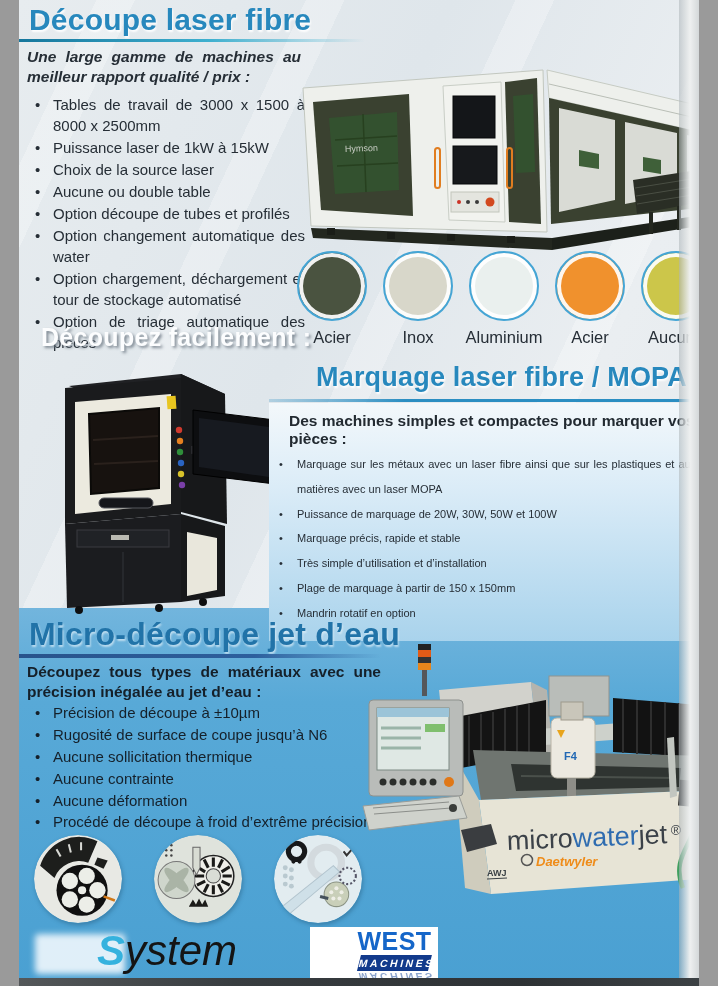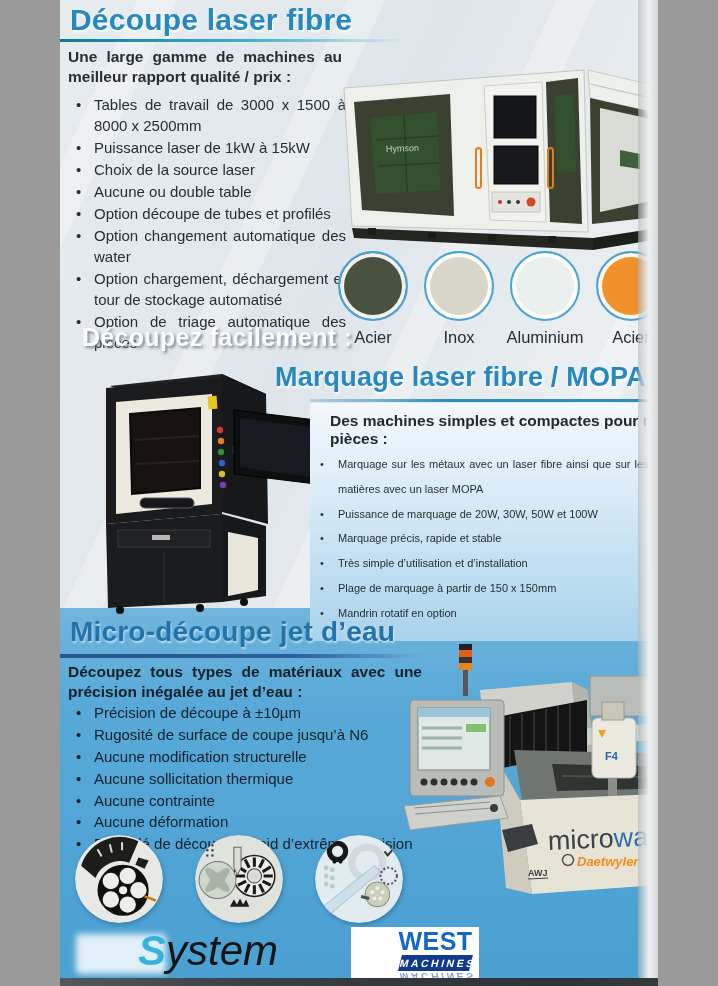--- a/index.html
+++ b/index.html
@@ -1,37 +1,37 @@
 <!DOCTYPE html>
 <html><head>
 <meta charset="utf-8">
 <style>
   * { margin:0; padding:0; box-sizing:border-box; }
   html,body { background:#9a9a9a; }
   body { font-family:"Liberation Sans", sans-serif; }
-  .page { position:relative; width:598px; height:986px; margin:0 auto; overflow:hidden;
+  .page { position:relative; width:680px; height:986px; margin:0 auto; overflow:hidden;
           background:linear-gradient(115deg,#e7ecef 0%,#dfe6eb 38%,#eaeef1 66%,#e2e8ec 100%); }
   .sheen { position:absolute; left:0; top:0; width:718px; height:640px; pointer-events:none;
            background:repeating-linear-gradient(115deg, rgba(255,255,255,0) 0 70px, rgba(255,255,255,.28) 70px 105px, rgba(255,255,255,0) 105px 190px); }
 
   
   .h-blue { position:absolute; font-weight:bold; color:#2788bd; text-shadow:1px 2px 2px rgba(255,255,255,.95); letter-spacing:.2px; }
   .h1 { left:10px; top:3px; font-size:30px; }
   .h1-line { position:absolute; left:0; top:39px; width:346px; height:3px;
              background:linear-gradient(to right,#15769c,#3fb0cf 55%,rgba(120,200,220,0)); }
   .h2 { right:12px; top:362px; font-size:27px; }
   .h2-line { position:absolute; left:250px; top:399px; width:452px; height:3px;
              background:linear-gradient(to right,rgba(43,142,194,.25),#2b8ec2 30%,#2b8ec2); }
-  .h3 { left:10px; top:616px; font-size:28px; color:#2173a8; text-shadow:1px 2px 2px rgba(225,240,248,.7); }
+  .h3 { left:10px; top:616px; font-size:32px; color:#2173a8; text-shadow:1px 2px 2px rgba(225,240,248,.7); }
   .h3-line { position:absolute; left:0; top:654px; width:362px; height:4px;
              background:linear-gradient(to right,#28538c,#2d5f9d 65%,rgba(45,95,157,0)); }
 
   
   .intro { position:absolute; font-weight:bold; color:#262e36; text-align:justify; line-height:1.3; font-size:15.5px; }
-  .top-intro { left:8px; top:47px; width:274px; }
+  .top-intro { left:8px; top:47px; width:274px;font-style:italic; }
   .bullets { position:absolute; list-style:none; }
   .bullets li { position:relative; padding-left:26px; text-align:justify; color:#262e36; }
   .bullets li::before { content:"\2022"; position:absolute; left:8px; }
   .top-bullets { left:8px; top:94px; width:278px; font-size:15px; }
   .top-bullets li { line-height:1.4; margin-bottom:1px; }
 
   .cut-easily { position:absolute; left:22px; top:323px; font-size:25px; font-weight:bold; color:#fcfdfe;
                 text-shadow:2px 2px 3px rgba(105,116,128,.8); letter-spacing:.3px; }
 
   
@@ -231,21 +231,20 @@
 
   <div class="h-blue h3">Micro-découpe jet d’eau</div>
   <div class="h3-line"></div>
 
   <div class="intro bottom-intro">Découpez tous types de matériaux avec une précision inégalée au jet d’eau :</div>
 
   <ul class="bullets bottom-bullets">
 
   <li>Précision de découpe à ±10µm</li>
       <li>Rugosité de surface de coupe jusqu’à N6</li>
-      <li>Aucune modification structurelle</li>
       <li>Aucune sollicitation thermique</li>
       <li>Aucune contrainte</li>
       <li>Aucune déformation</li>
       <li>Procédé de découpe à froid d’extrême précision</li>
     </ul>
 
   <svg class="waterjet-svg" viewBox="0 0 366 262">
     <rect x="61" y="28" width="5" height="30" fill="#55575a"></rect>
     <rect x="57" y="6" width="13" height="6" fill="#222"></rect>
       <rect x="57" y="12" width="13" height="7" fill="#e25b17"></rect>

